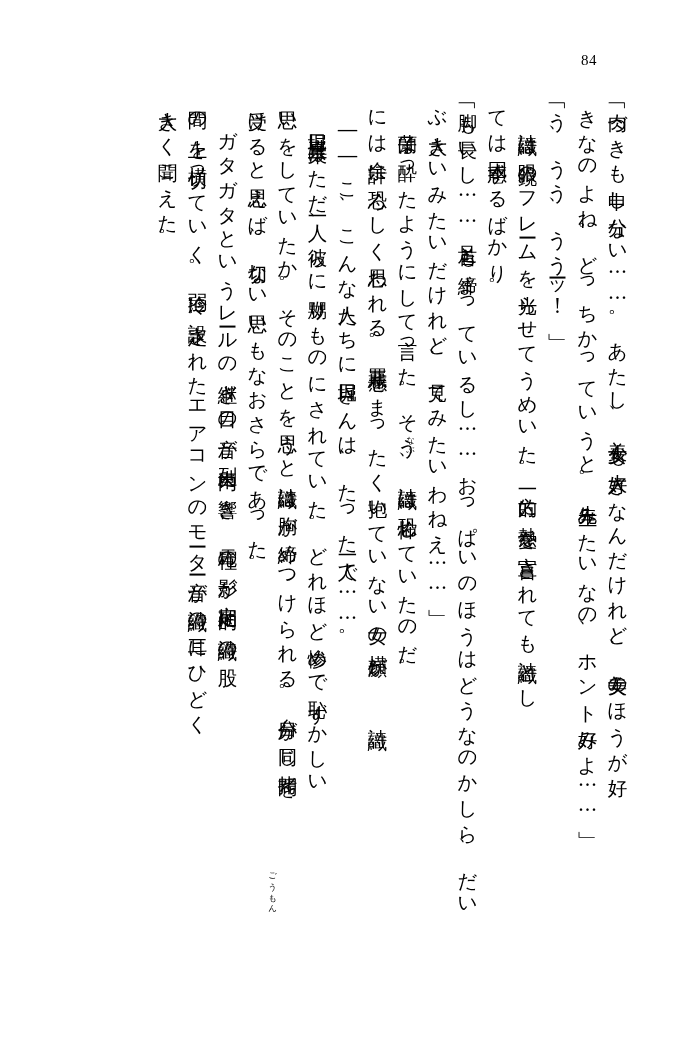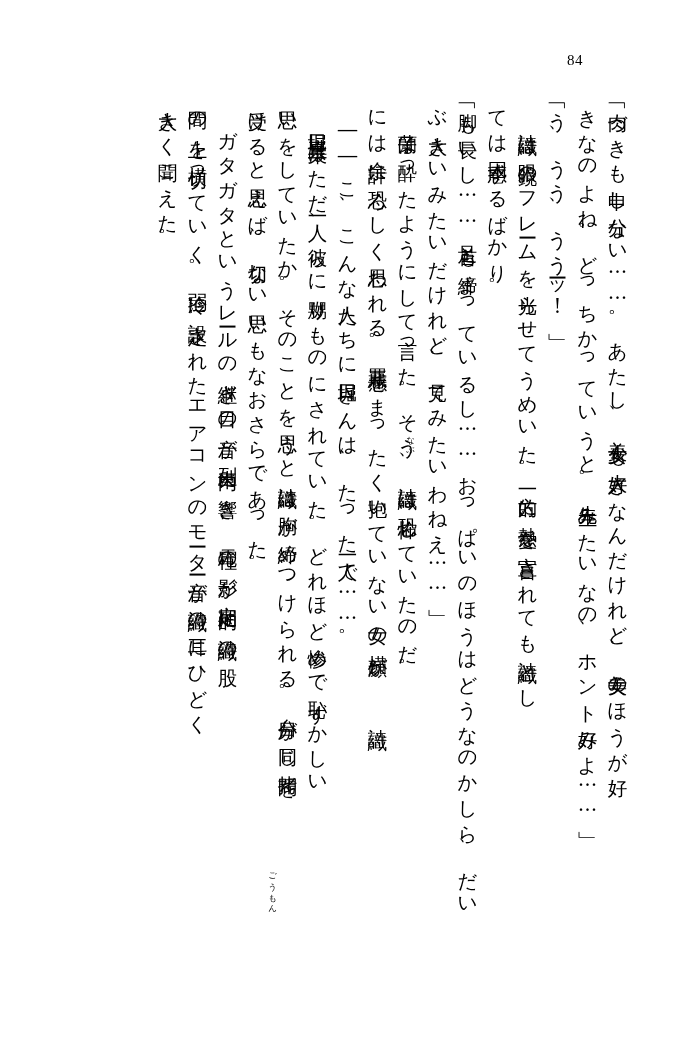--- a/index.html
+++ b/index.html
@@ -13,21 +13,21 @@
     position: relative;
     font-family: "Liberation Serif", "DejaVu Serif", serif;
     color: #000000;
     overflow: hidden;
   }
 
   
   .page-number {
     position: absolute;
     top: 52px;
-    right: 100px;
+    right: 86px;
     font-size: 15px;
     font-family: "Liberation Serif", serif;
     letter-spacing: 0.5px;
   }
 
   
   .text-block {
     position: absolute;
     top: 96px;
     right: 56px;

